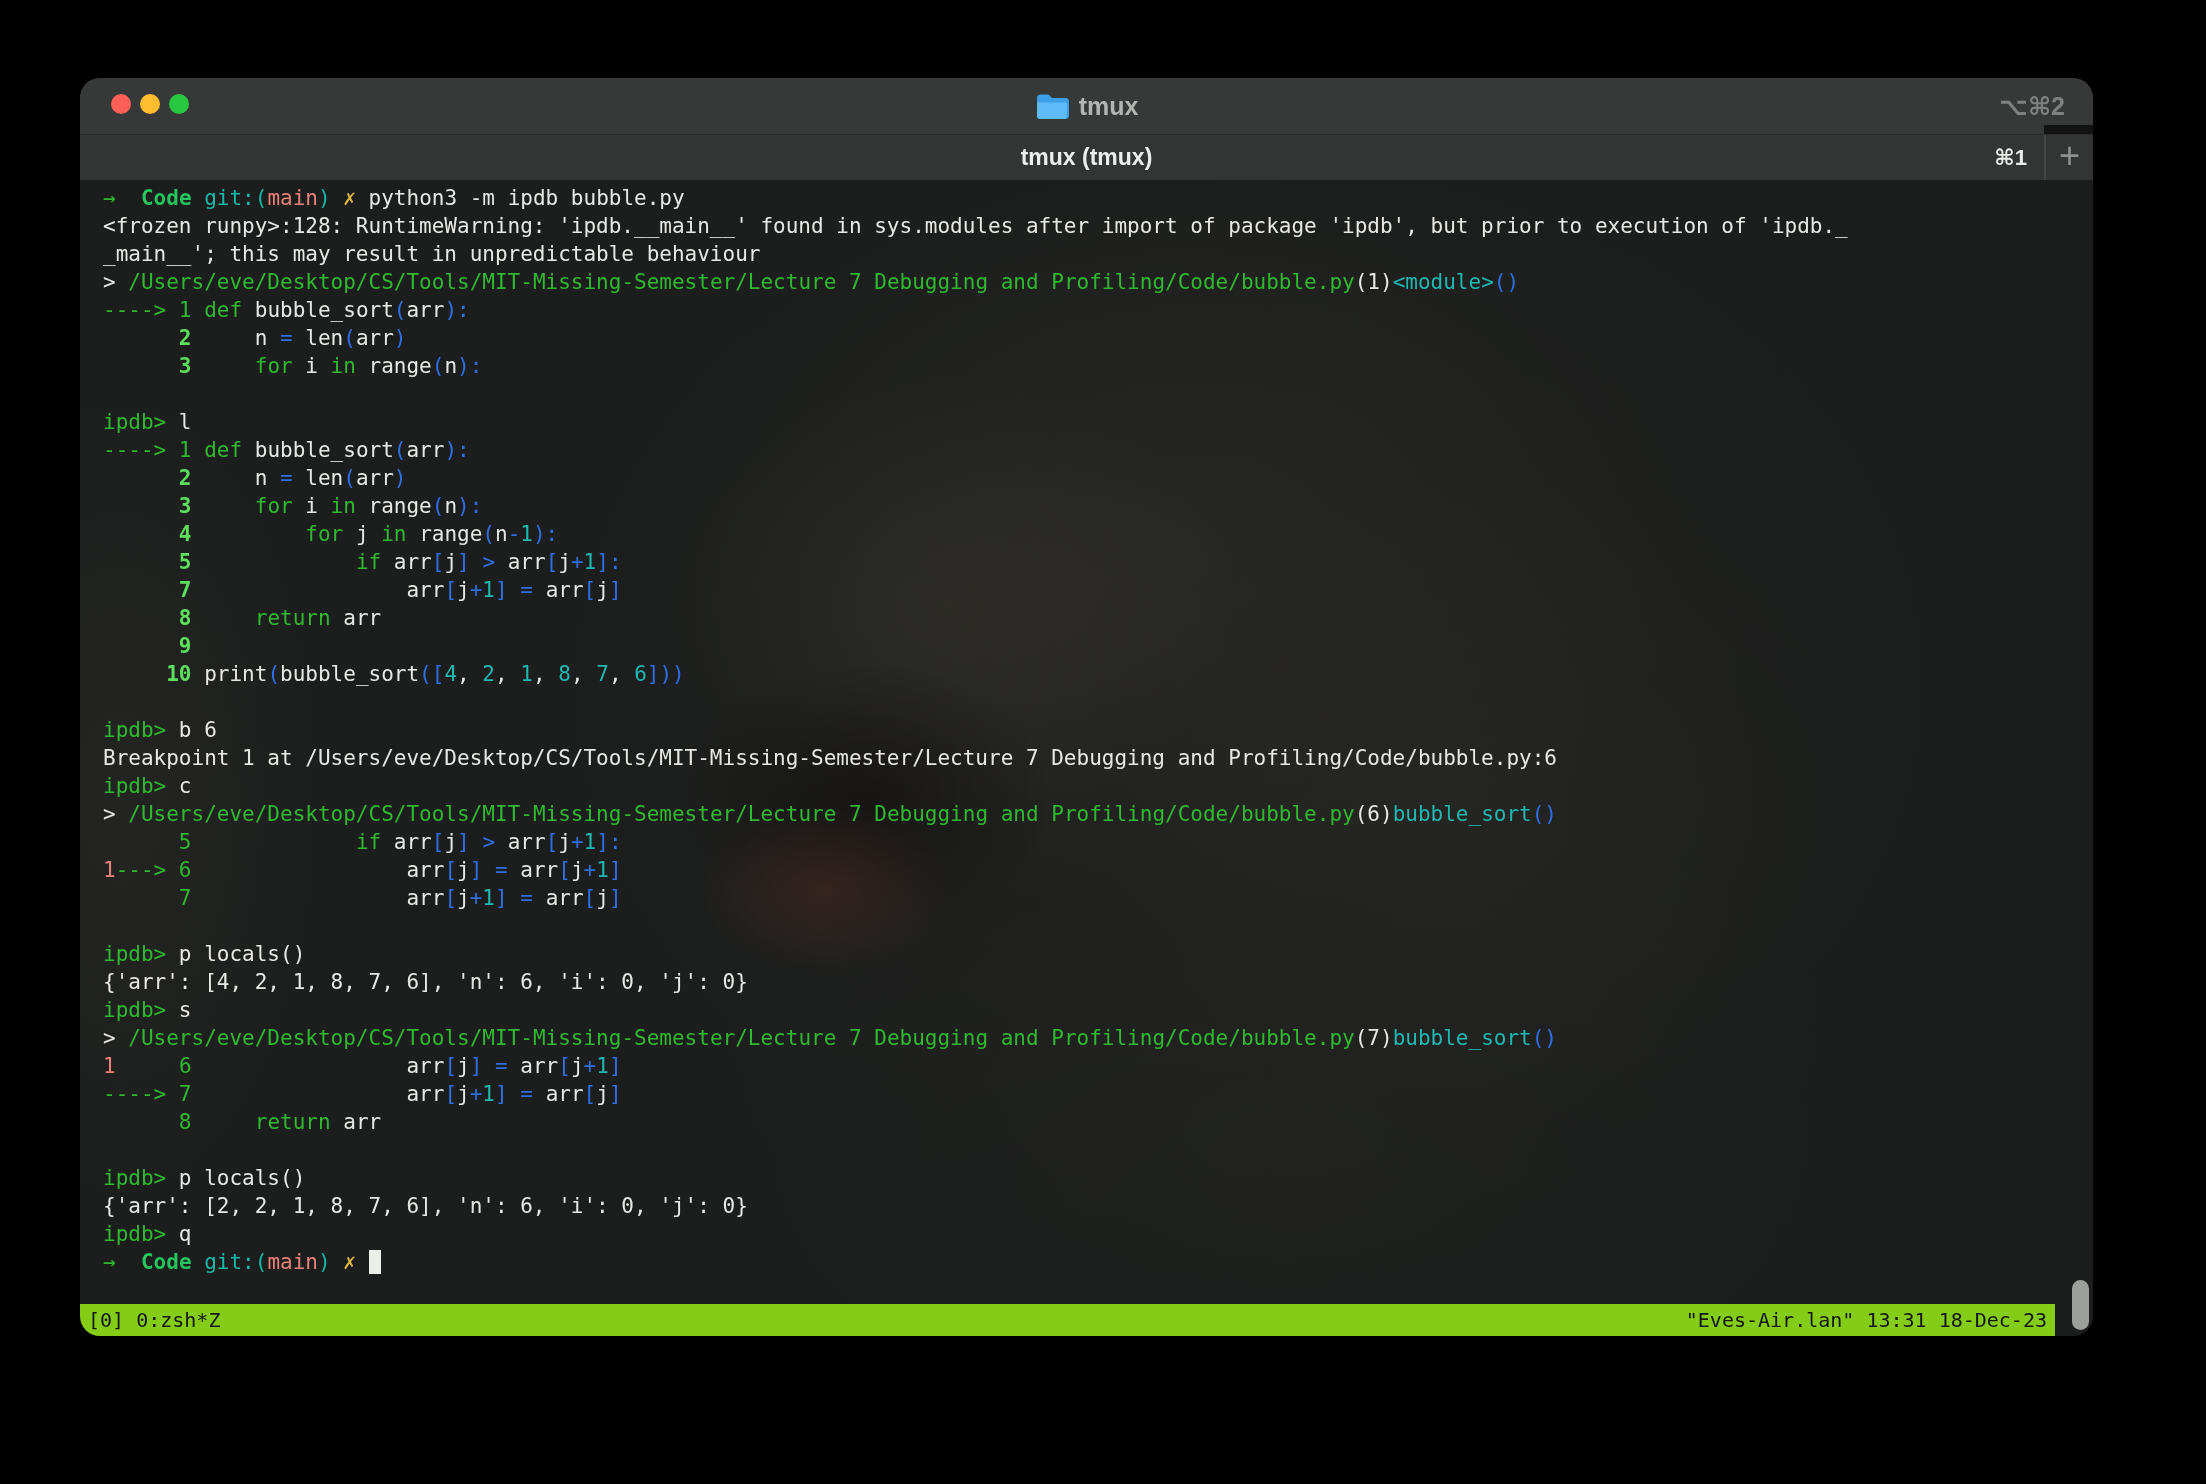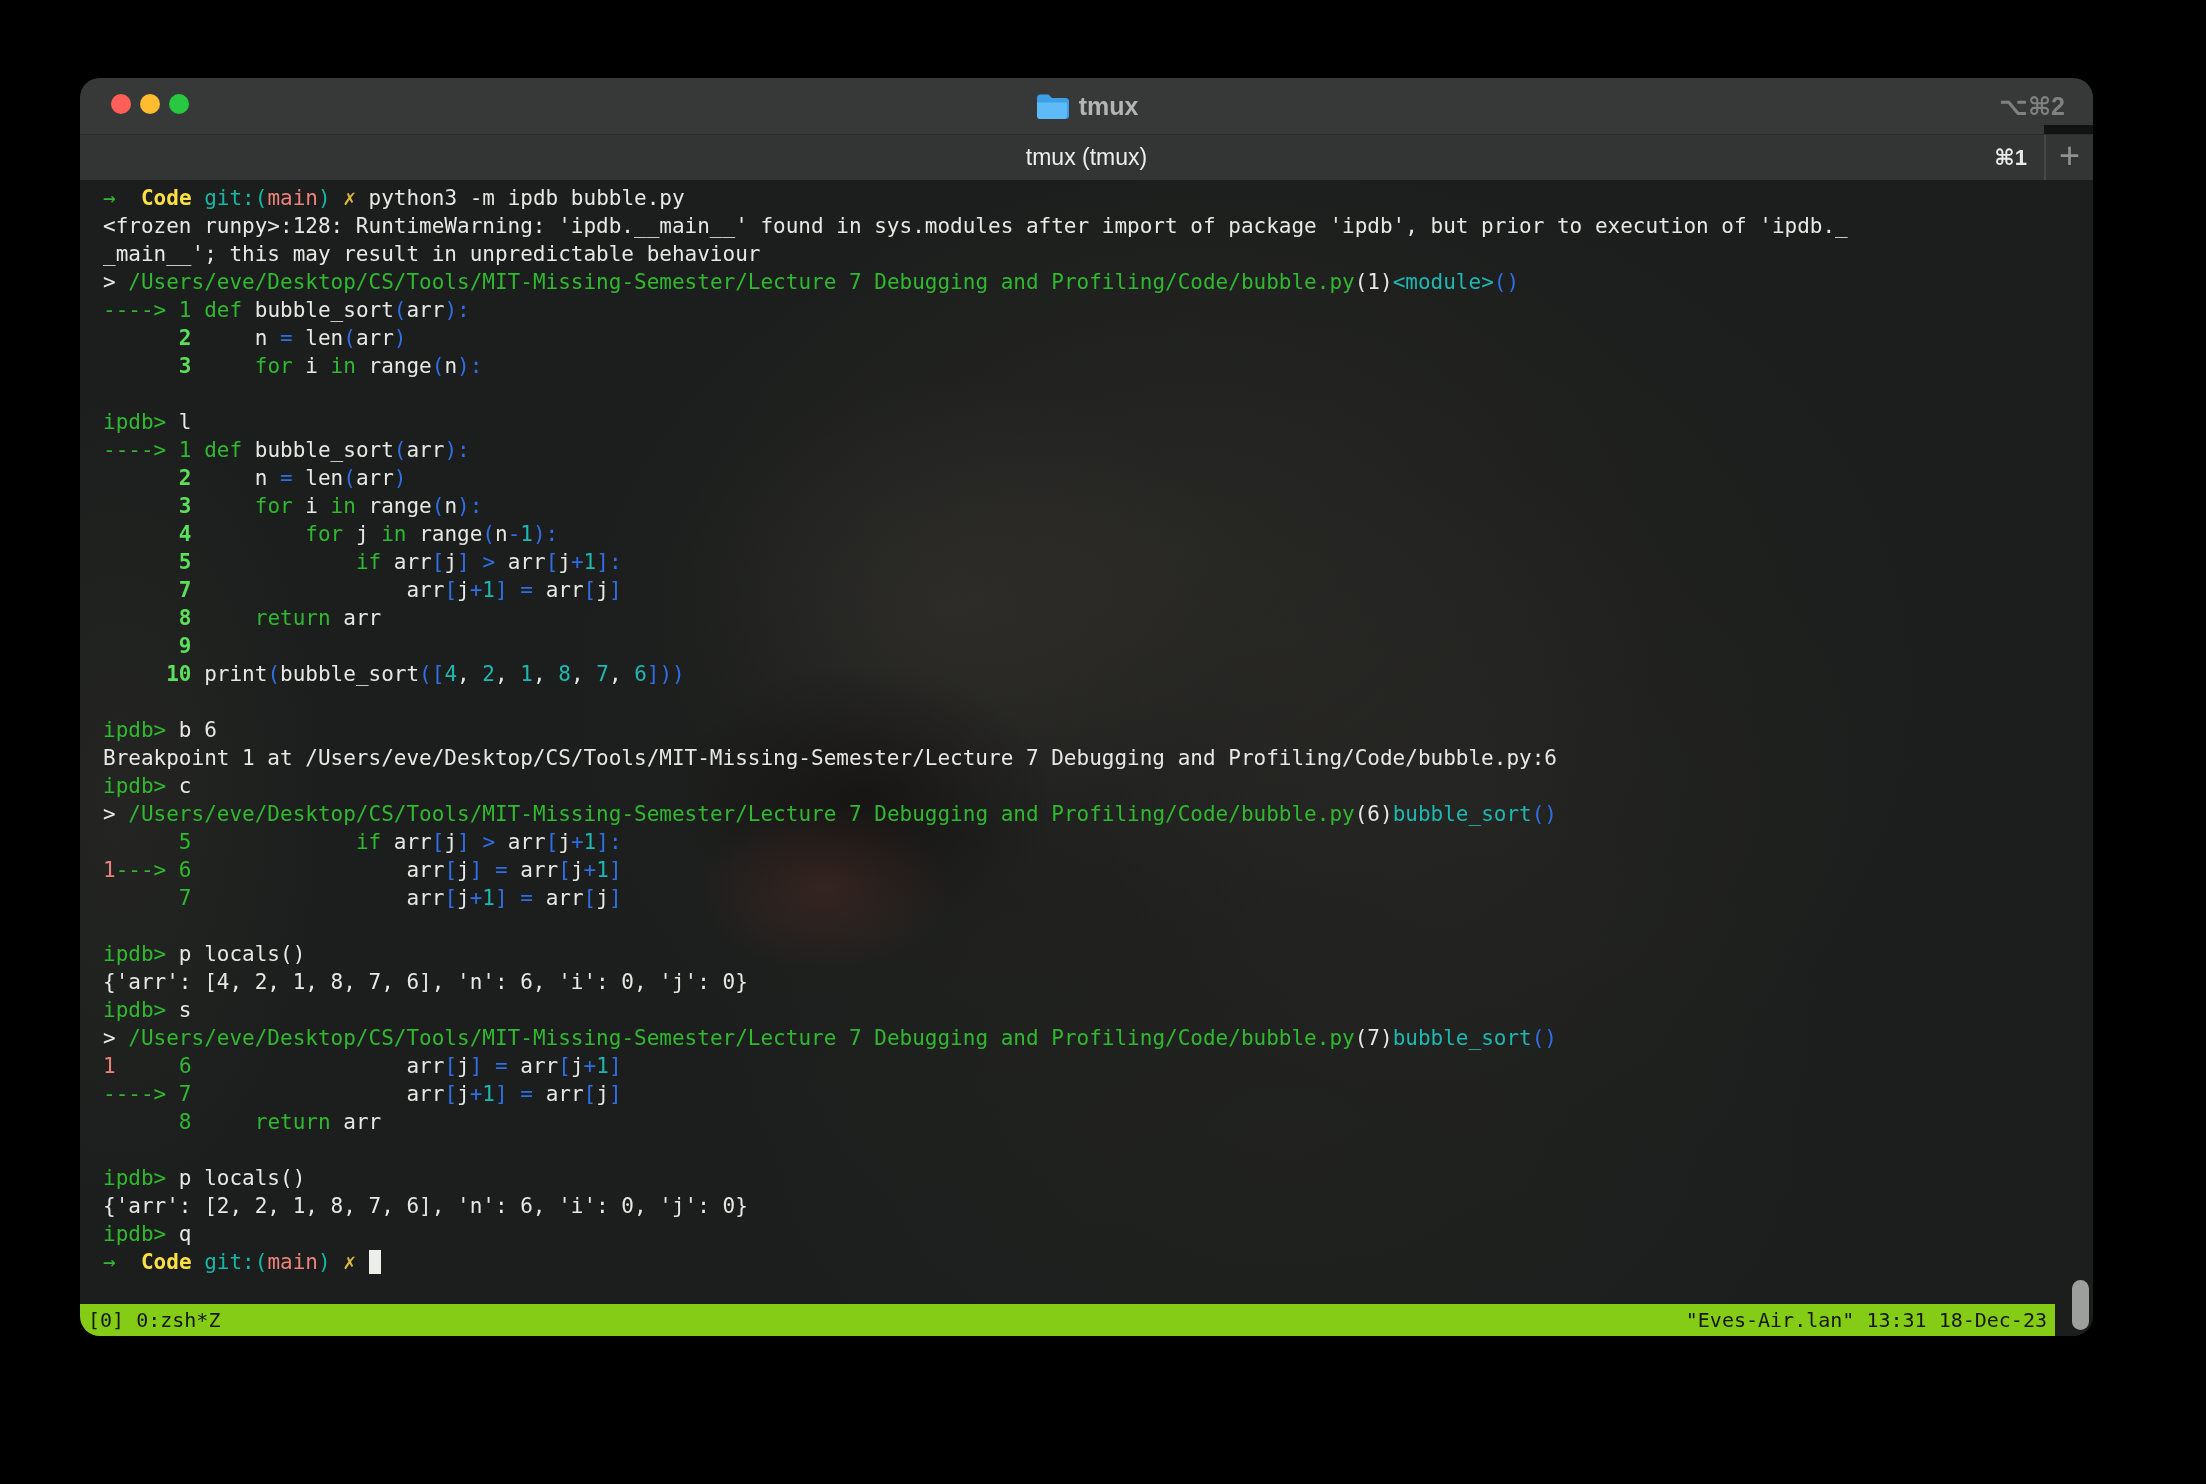--- a/index.html
+++ b/index.html
@@ -29,21 +29,21 @@
     position:absolute;right:28px;top:0;height:56px;display:flex;align-items:center;
     color:#7f8181;font-weight:bold;font-size:25px;
   }
   
   .tabbar{
     position:absolute;top:56px;left:0;right:0;height:46px;background:#333535;
     border-top:1px solid #2c2e2e;box-sizing:border-box;
     display:flex;align-items:center;justify-content:center;
     font-family:"Liberation Sans","DejaVu Sans",sans-serif;
   }
-  .tab-label{color:#eceeec;font-weight:normal;font-size:23px;}
+  .tab-label{color:#eceeec;font-weight:bold;font-size:23px;}
   .tab-shortcut{
     position:absolute;right:66px;top:0;height:46px;display:flex;align-items:center;
     color:#e9ebe9;font-weight:bold;font-size:22px;
   }
   .plus-col{
     position:absolute;right:0;top:0;bottom:0;width:47px;background:#333535;
     border-left:2px solid #454747;display:flex;align-items:center;justify-content:center;
   }
   .notch{position:absolute;right:0;top:47px;width:49px;height:9px;background:#121212;z-index:5;}
   .plus-glyph{color:#8f9191;font-size:36px;font-weight:300;line-height:1;margin-top:-4px;}
@@ -69,21 +69,21 @@
   .statusbar{
     position:absolute;left:0;bottom:0;width:1975px;height:32px;background:#84cc16;
     color:#141714;font-size:20px;display:flex;align-items:center;justify-content:space-between;
     padding:0 8px;box-sizing:border-box;white-space:pre;
   }
   .scroll-thumb{
     position:absolute;right:4px;bottom:6px;width:17px;height:50px;border-radius:9px;
     background:#9d9f9d;z-index:9;
   }
 </style>
-<style>.s-w{color:#e7e8e5;}.s-g{color:#2fb92f;}.s-gb{color:#5ce05c;}.s-c{color:#1db8b2;}.s-cb{color:#fde047;}.s-b{color:#2e6fe6;}.s-p{color:#14b8a6;}.s-r{color:#ec817b;}.s-y{color:#dfb83f;}.s-gb,.s-cb{font-weight:bold;}.s-cur{background:#eceeea;color:transparent;}</style></head>
+<style>.s-w{color:#e7e8e5;}.s-g{color:#2fb92f;}.s-gb{color:#5ce05c;}.s-c{color:#1db8b2;}.s-cb{color:#22c55e;}.s-b{color:#2e6fe6;}.s-p{color:#14b8a6;}.s-r{color:#ec817b;}.s-y{color:#dfb83f;}.s-gb,.s-cb{font-weight:bold;}.s-cur{background:#eceeea;color:transparent;}</style></head>
 <body>
 
 <div class="window">
 
   <div class="titlebar">
     <div class="traffic">
       <div class="light red"></div>
       <div class="light yellow"></div>
       <div class="light green"></div>
     </div>

